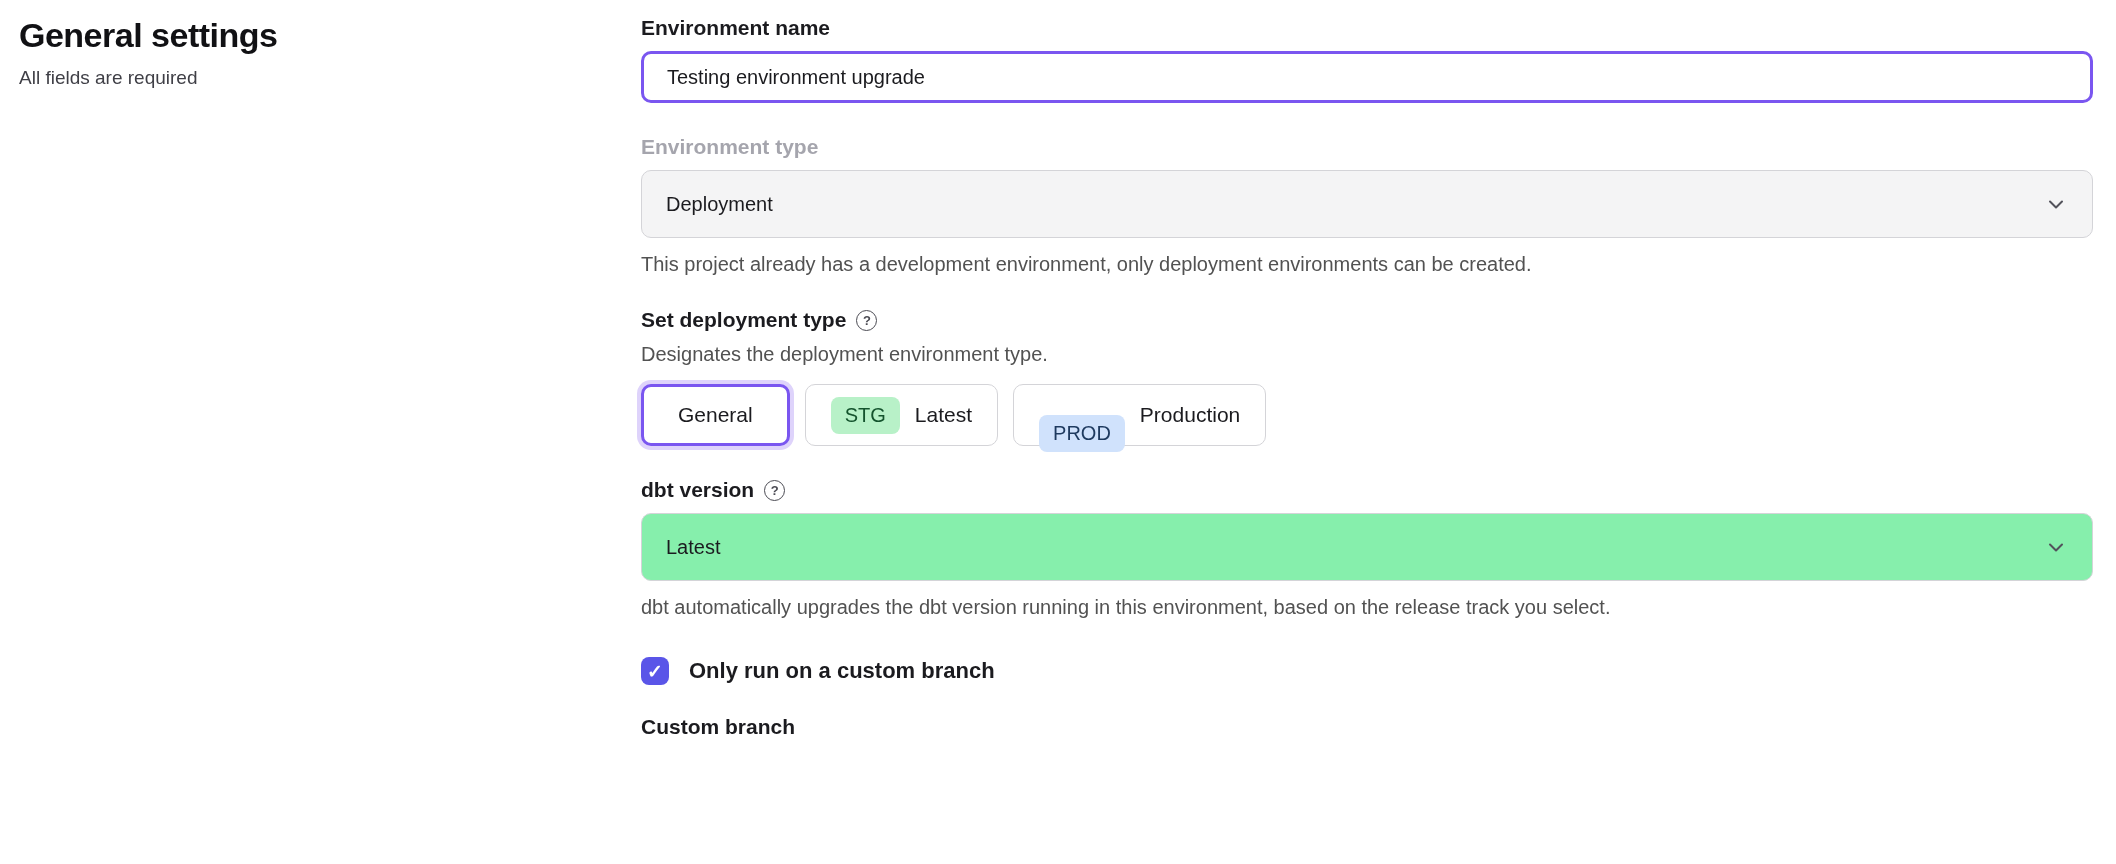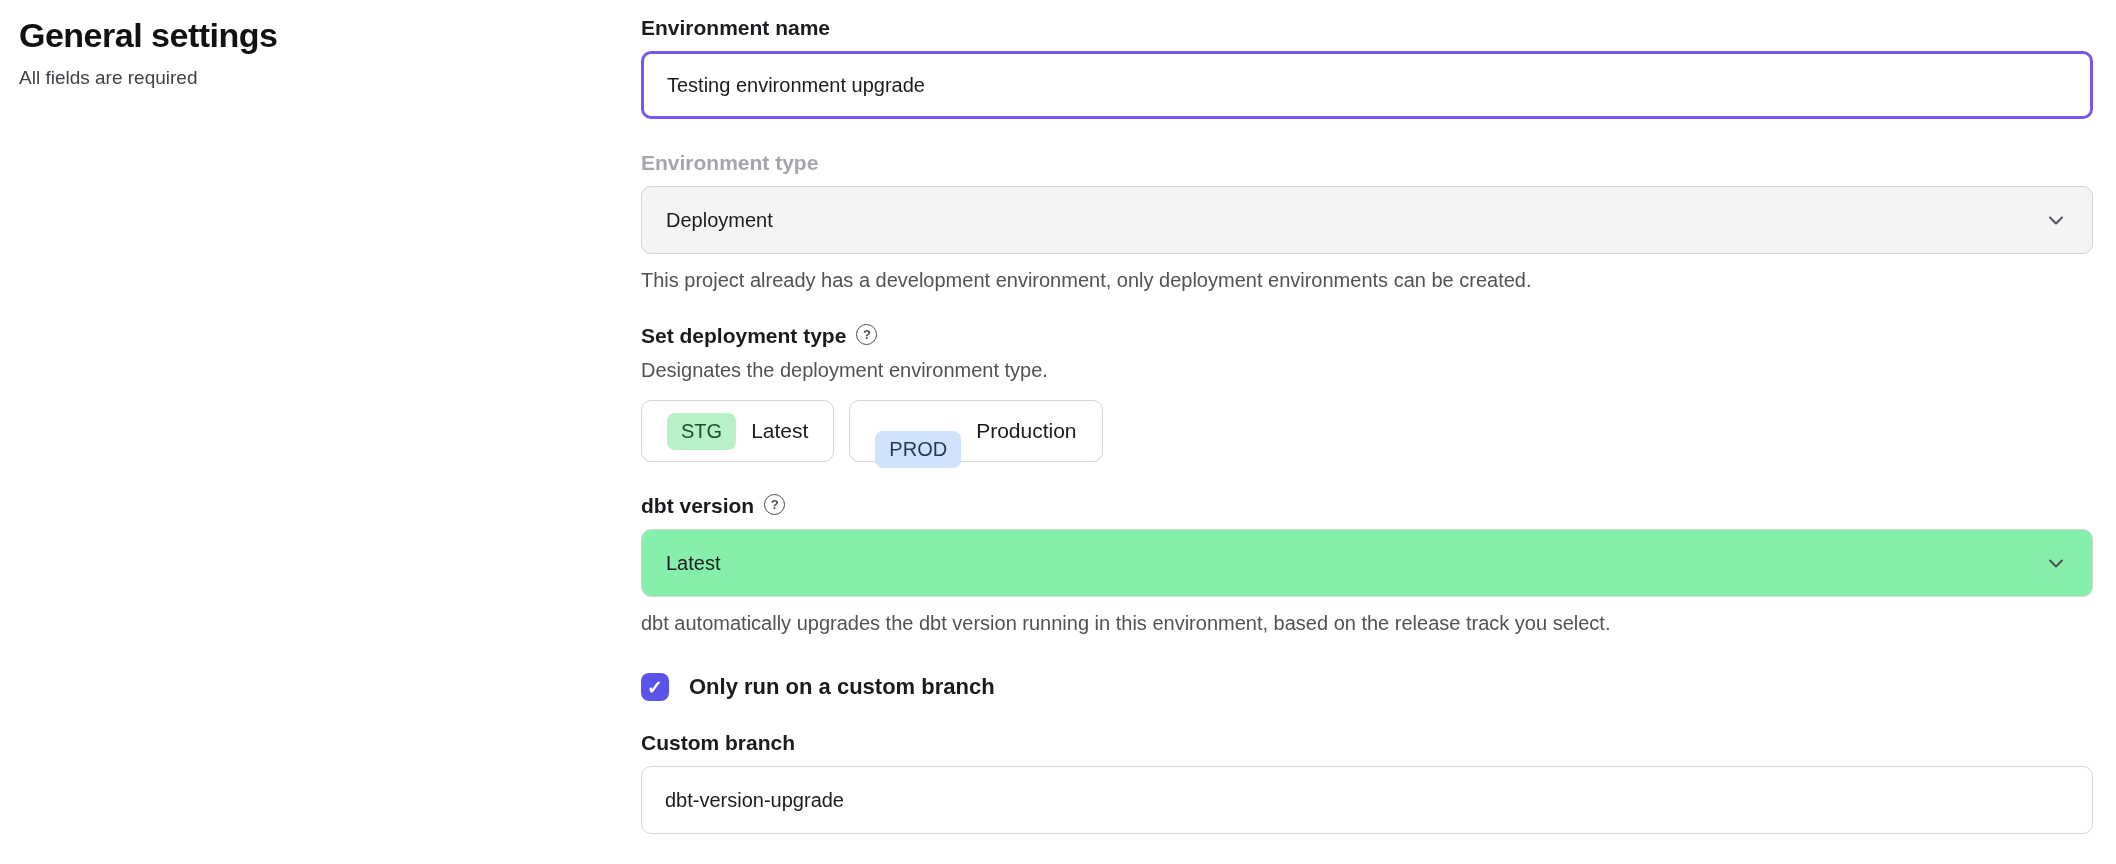--- a/index.html
+++ b/index.html
@@ -37,20 +37,21 @@
     display: block;
     font-size: 21px;
     font-weight: 700;
     color: #1b1b1f;
     margin: 0 0 11px;
   }
   .field-label.disabled { color: #a5a5ad; }
 
   .label-row {
     display: flex;
+    align-items: center;
     gap: 10px;
     margin: 0 0 11px;
   }
   .label-row .field-label { margin: 0; }
 
   .help-icon {
     display: inline-flex;
     align-items: center;
     justify-content: center;
     width: 21px; height: 21px;
@@ -58,21 +59,21 @@
     border-radius: 50%;
     font-size: 13px;
     font-weight: 700;
     color: #4b4b53;
     cursor: pointer;
     line-height: 1;
   }
 
   .text-input {
     width: 100%;
-    height: 68px;
+    height: 52px;
     border: 1.5px solid #d4d4d8;
     border-radius: 10px;
     padding: 0 23px;
     font-size: 20px;
     font-family: "Liberation Sans", sans-serif;
     color: #1b1b1f;
     background: #ffffff;
     outline: none;
   }
   .text-input.accent-border { border: 3px solid #7a56f0; }
@@ -197,20 +198,23 @@
   <p class="helper">This project already has a development environment, only deployment environments can be created.</p>
 
   
   <div class="label-row section-gap">
     <span class="field-label">Set deployment type</span>
     <span class="help-icon">?</span>
   </div>
   <p class="helper" style="margin-top:0;">Designates the deployment environment type.</p>
 
   <div class="button-row">
+    <button class="type-btn selected">
+      <span>General</span>
+    </button>
     <button class="type-btn">
       <span class="badge stg">STG</span>
       <span>Latest</span>
     </button>
     <button class="type-btn">
       <span class="badge prod">PROD</span>
       <span>Production</span>
     </button>
   </div>
 
@@ -232,15 +236,14 @@
   
   <div class="checkbox-row">
     <span class="checkbox">
       <span class="check">✓</span>
     </span>
     <span class="checkbox-label">Only run on a custom branch</span>
   </div>
 
   
   <label class="field-label custom-branch-label">Custom branch</label>
-  <input type="text" class="text-input" value="dbt-version-upgrade" style="">
 
 </div>
 
 </body></html>

